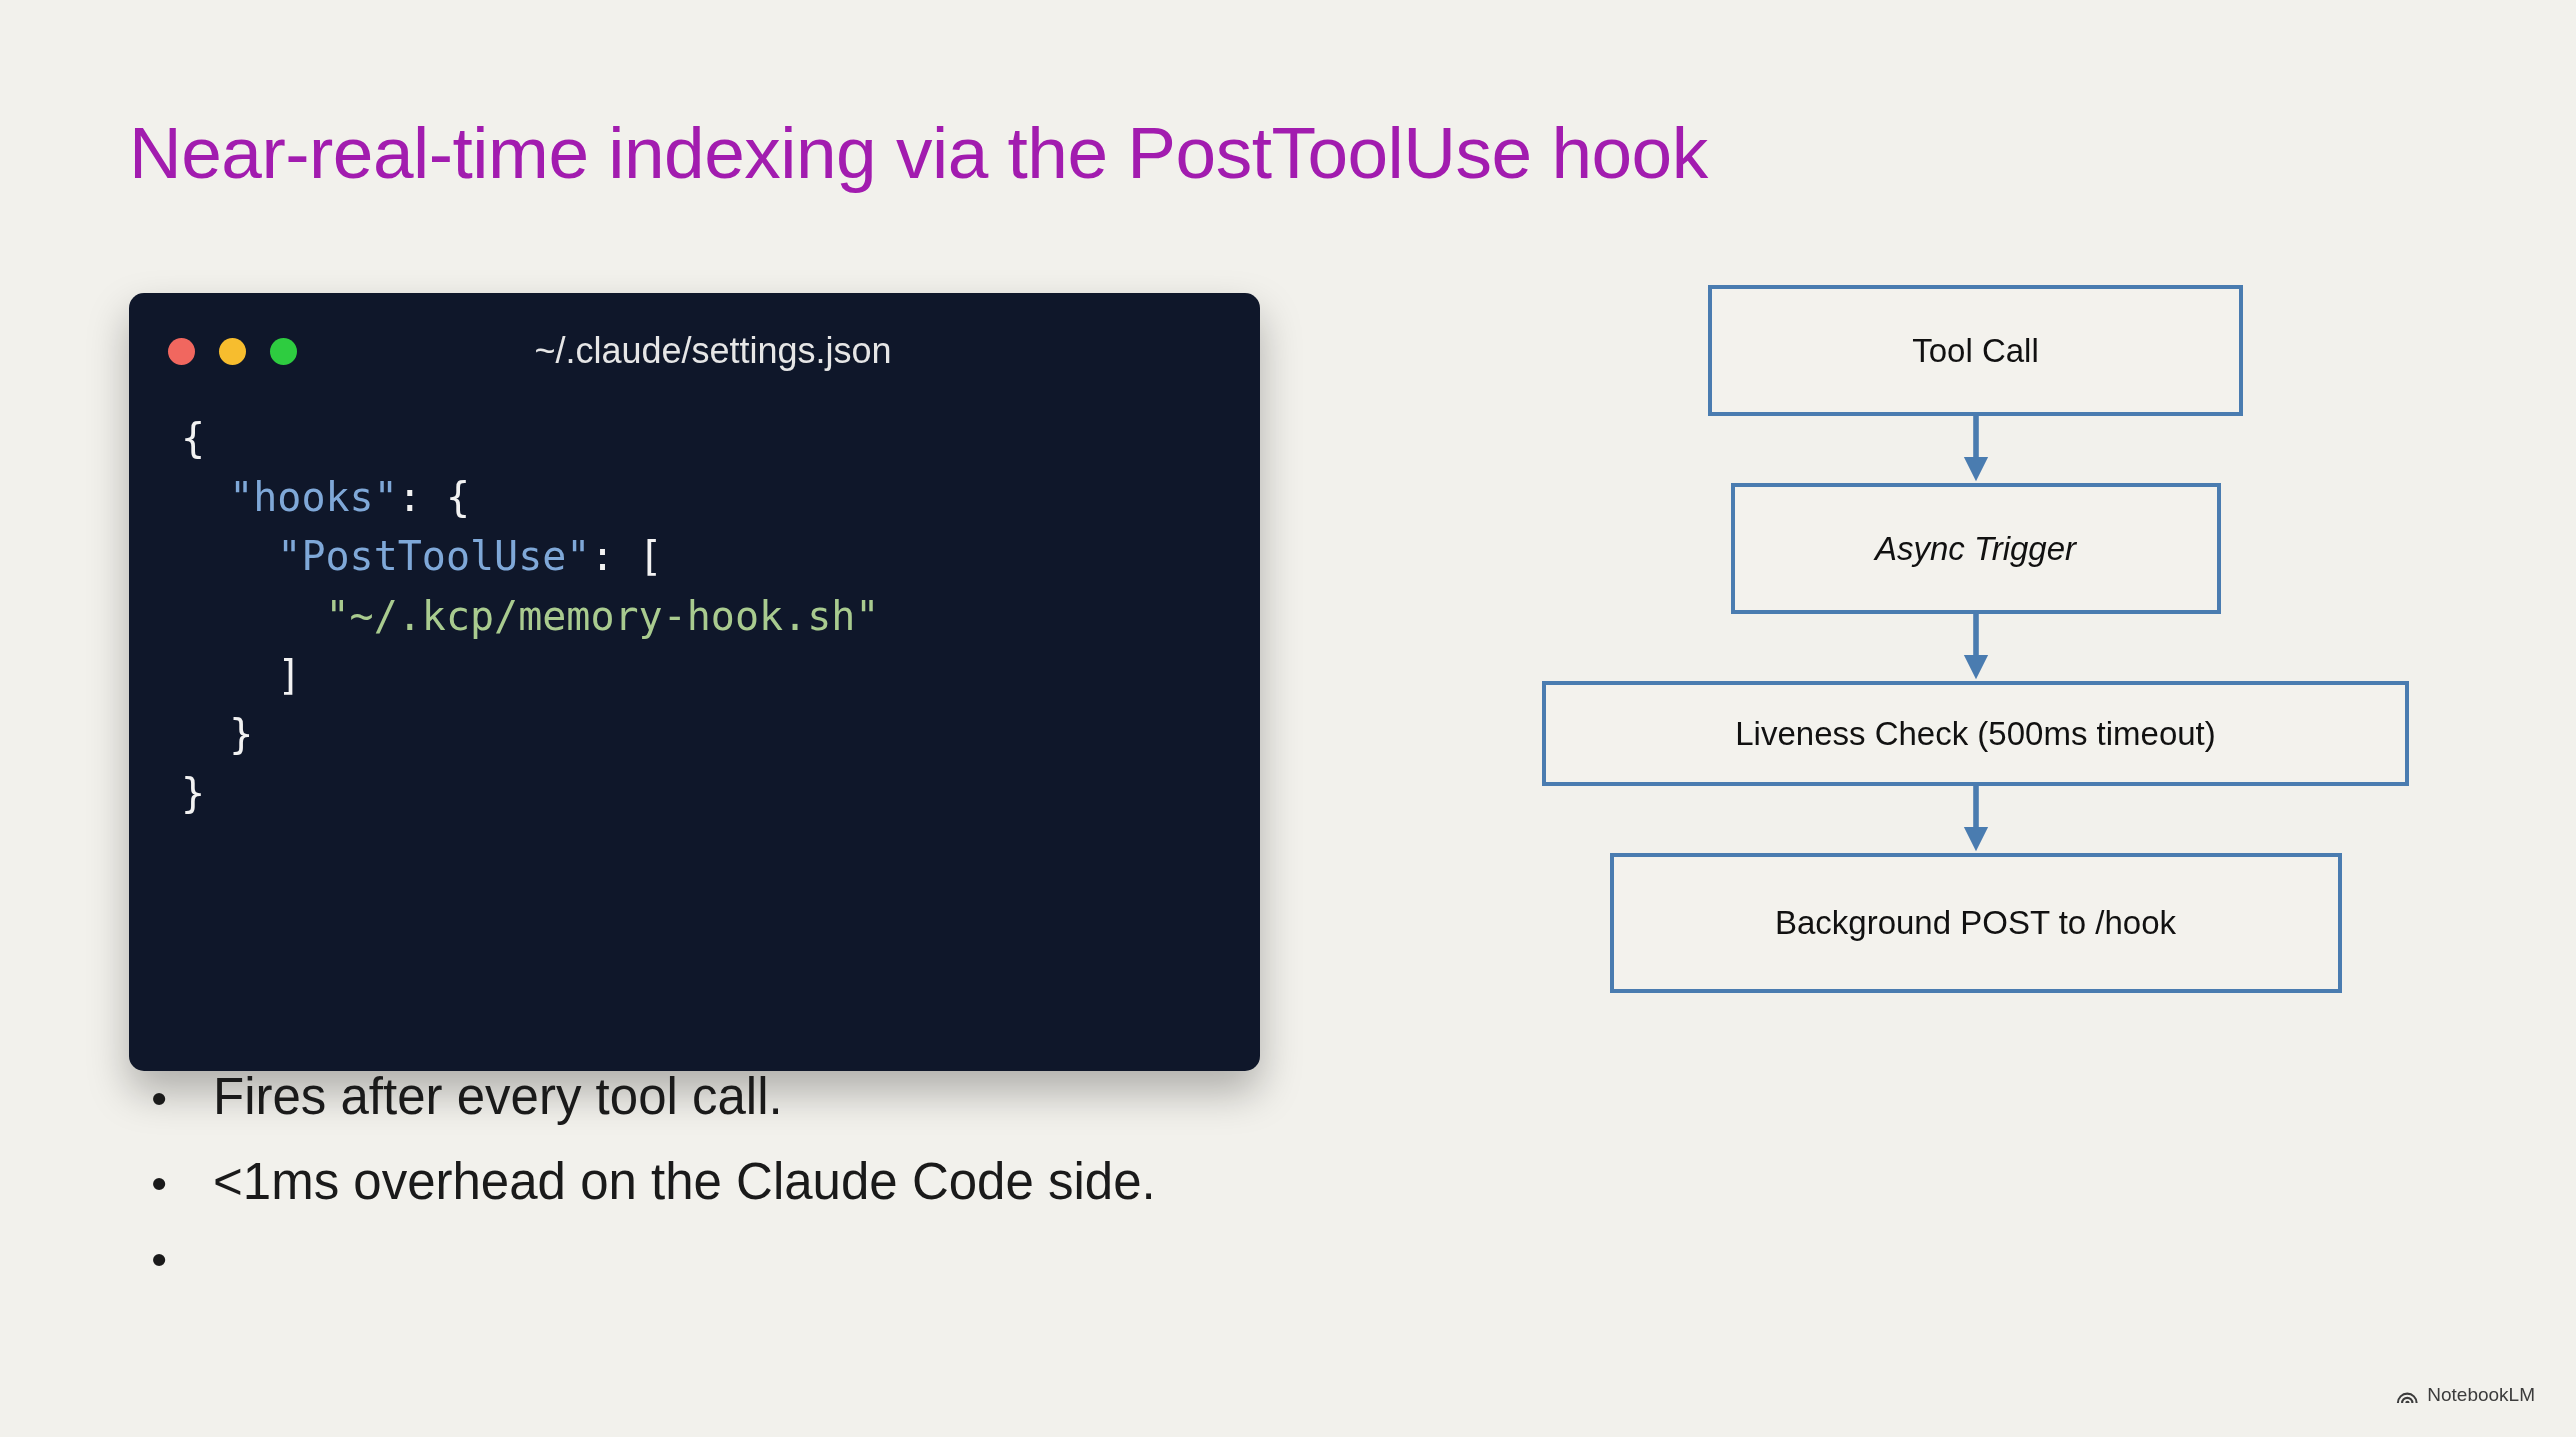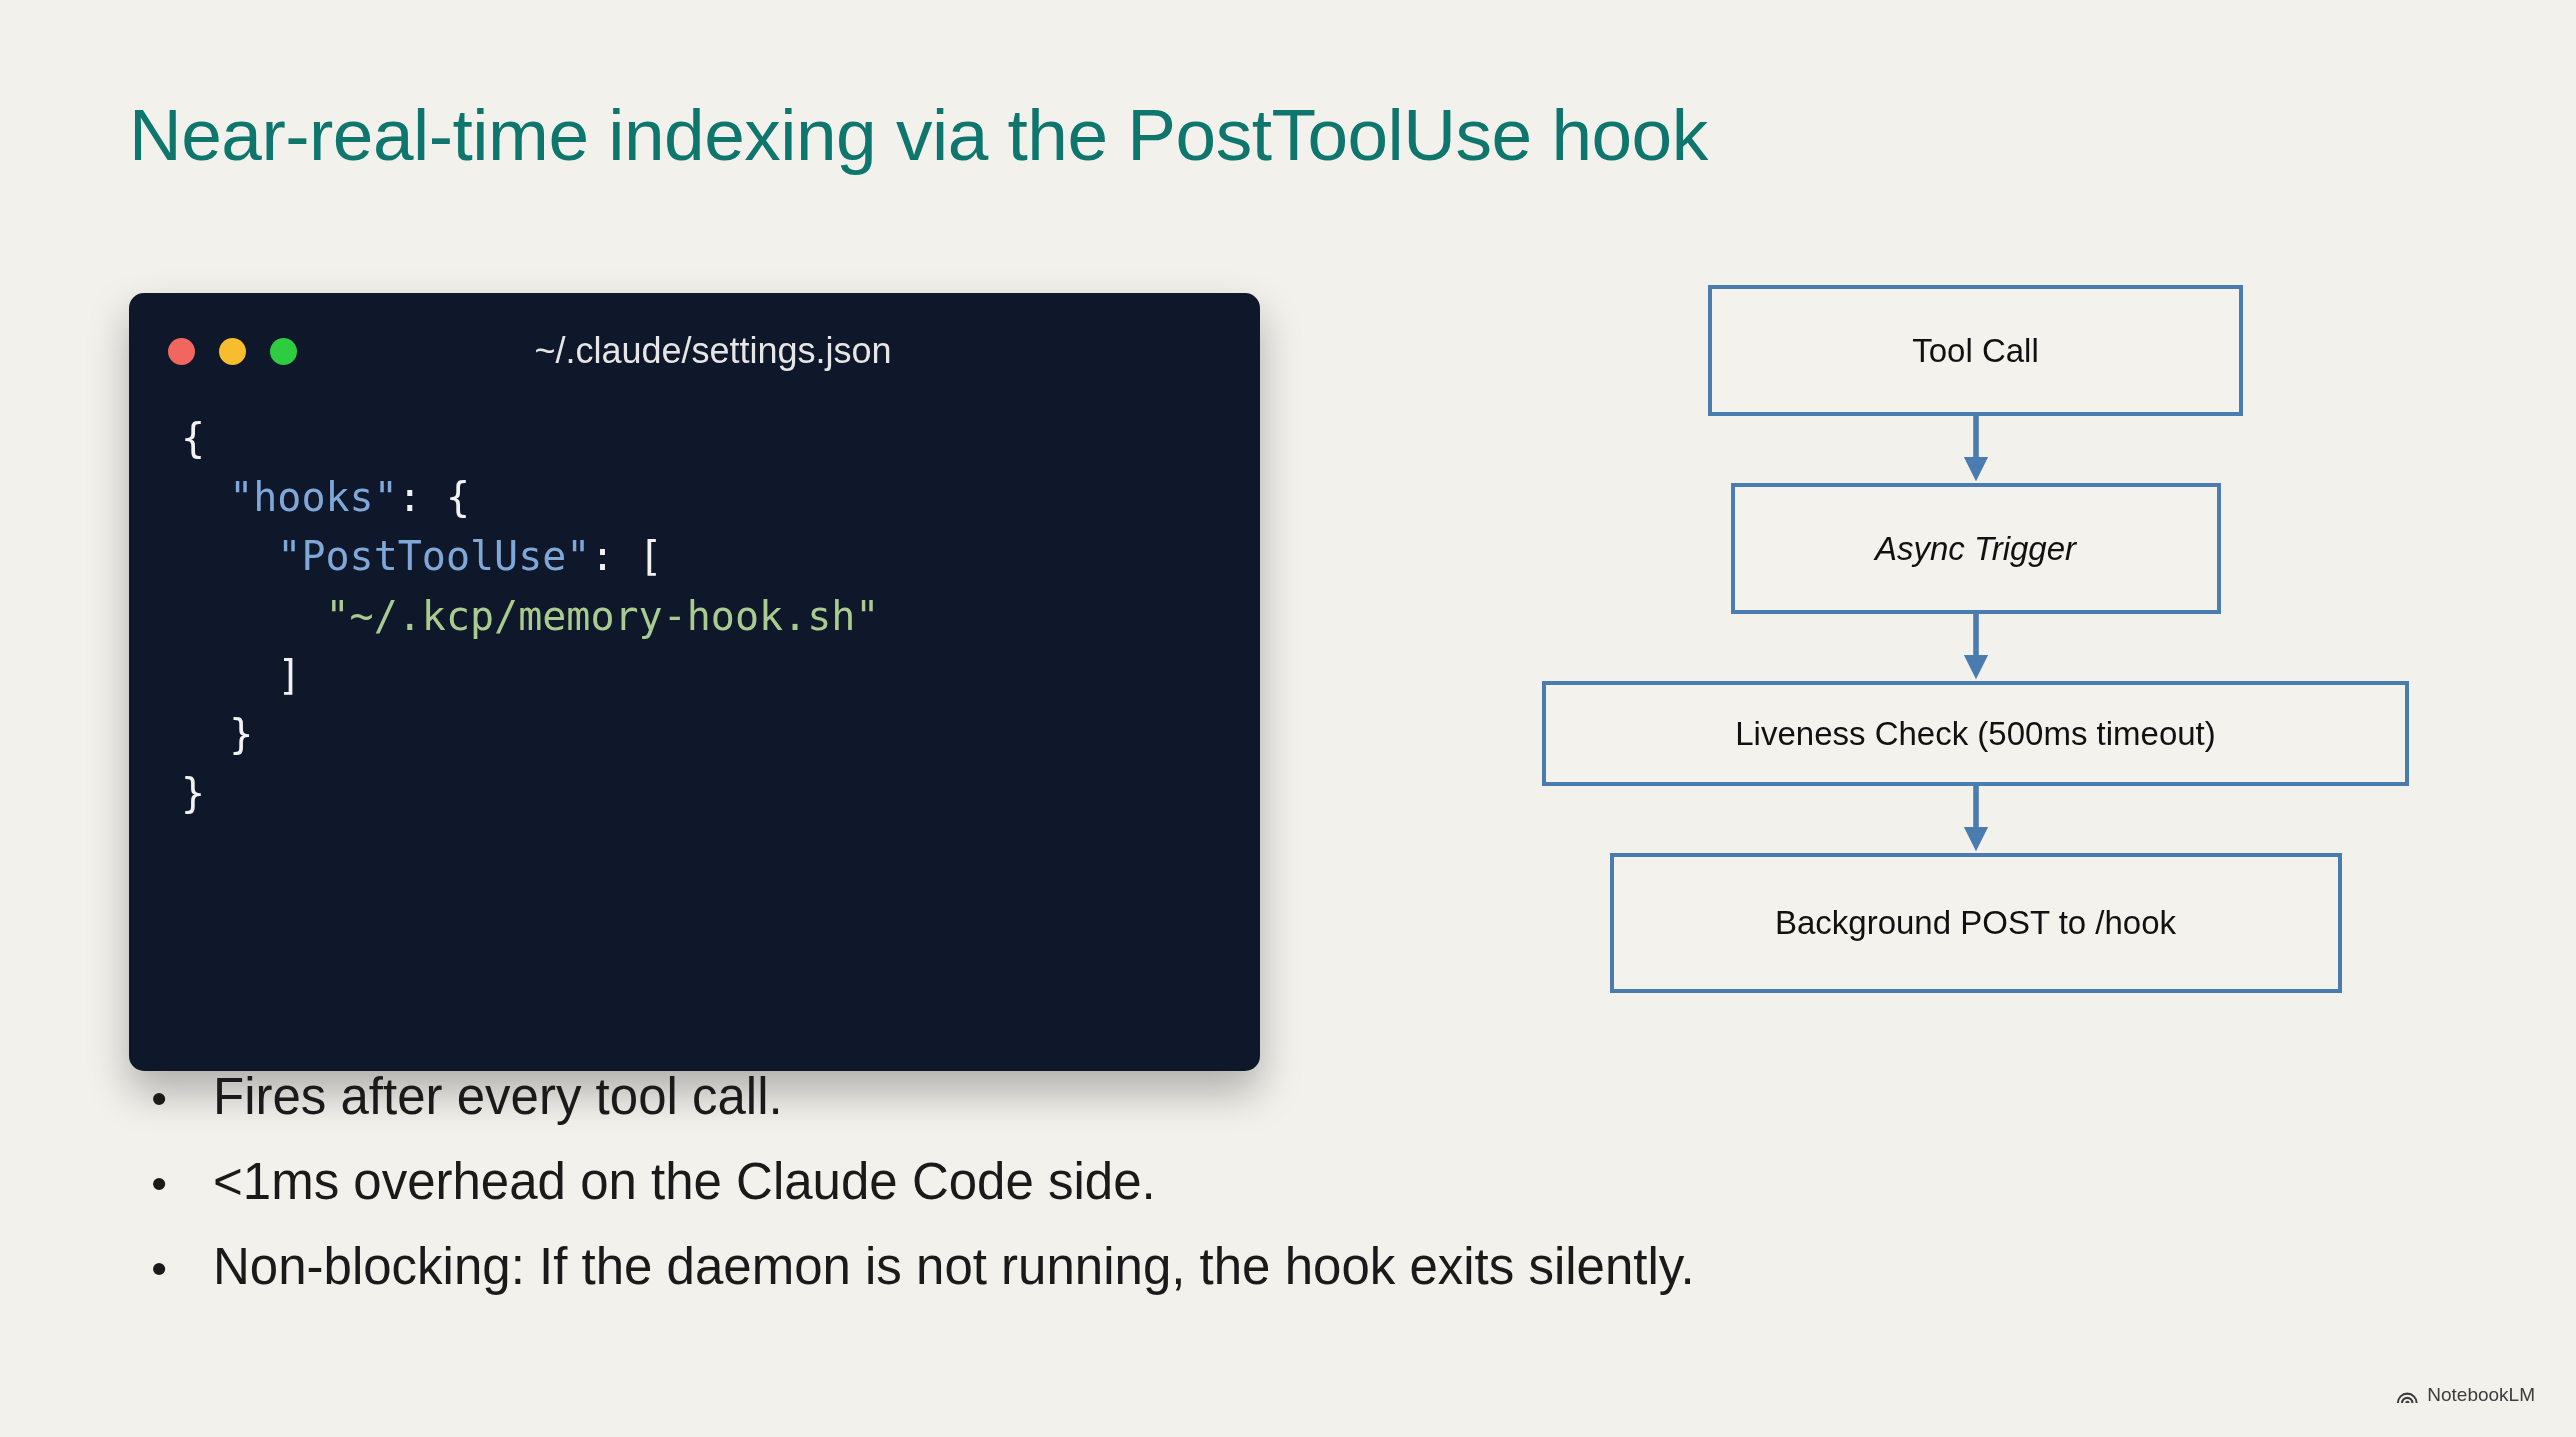--- a/index.html
+++ b/index.html
@@ -12,24 +12,24 @@
     background: #f2f1ec;
     font-family: "Liberation Sans", sans-serif;
     overflow: hidden;
     position: relative;
   }
 
   
   .slide-title {
     position: absolute;
     left: 129px;
-    top: 93px;
+    top: 111px;
     font-size: 73px;
     font-weight: 400;
-    color: #0f766e;
+    color: #a21caf;
     letter-spacing: -0.5px;
     white-space: nowrap;
   }
 
   
   .terminal {
     position: absolute;
     left: 129px;
     top: 293px;
     width: 1131px;
@@ -226,21 +226,20 @@
   <div class="bullet">
     <span class="bullet-marker">•</span>
     <span class="bullet-text">Fires after every tool call.</span>
   </div>
   <div class="bullet">
     <span class="bullet-marker">•</span>
     <span class="bullet-text">&lt;1ms overhead on the Claude Code side.</span>
   </div>
   <div class="bullet">
     <span class="bullet-marker">•</span>
-    <span class="bullet-text">Non-blocking: If the daemon is not running, the hook exits silently.</span>
   </div>
 </div>
 
 <div class="watermark">
   <span>
     <svg width="22.5" height="19" viewBox="0 0 24 20">
       <path d="M2 18 A10 10 0 0 1 22 18" fill="none" stroke="#3c3c3c" stroke-width="2.2"></path>
       <path d="M6.5 18 A5.5 5.5 0 0 1 17.5 18" fill="none" stroke="#3c3c3c" stroke-width="2.2"></path>
       <path d="M11 18 A1.2 1.2 0 0 1 13.4 18" fill="none" stroke="#3c3c3c" stroke-width="2.2"></path>
     </svg>

